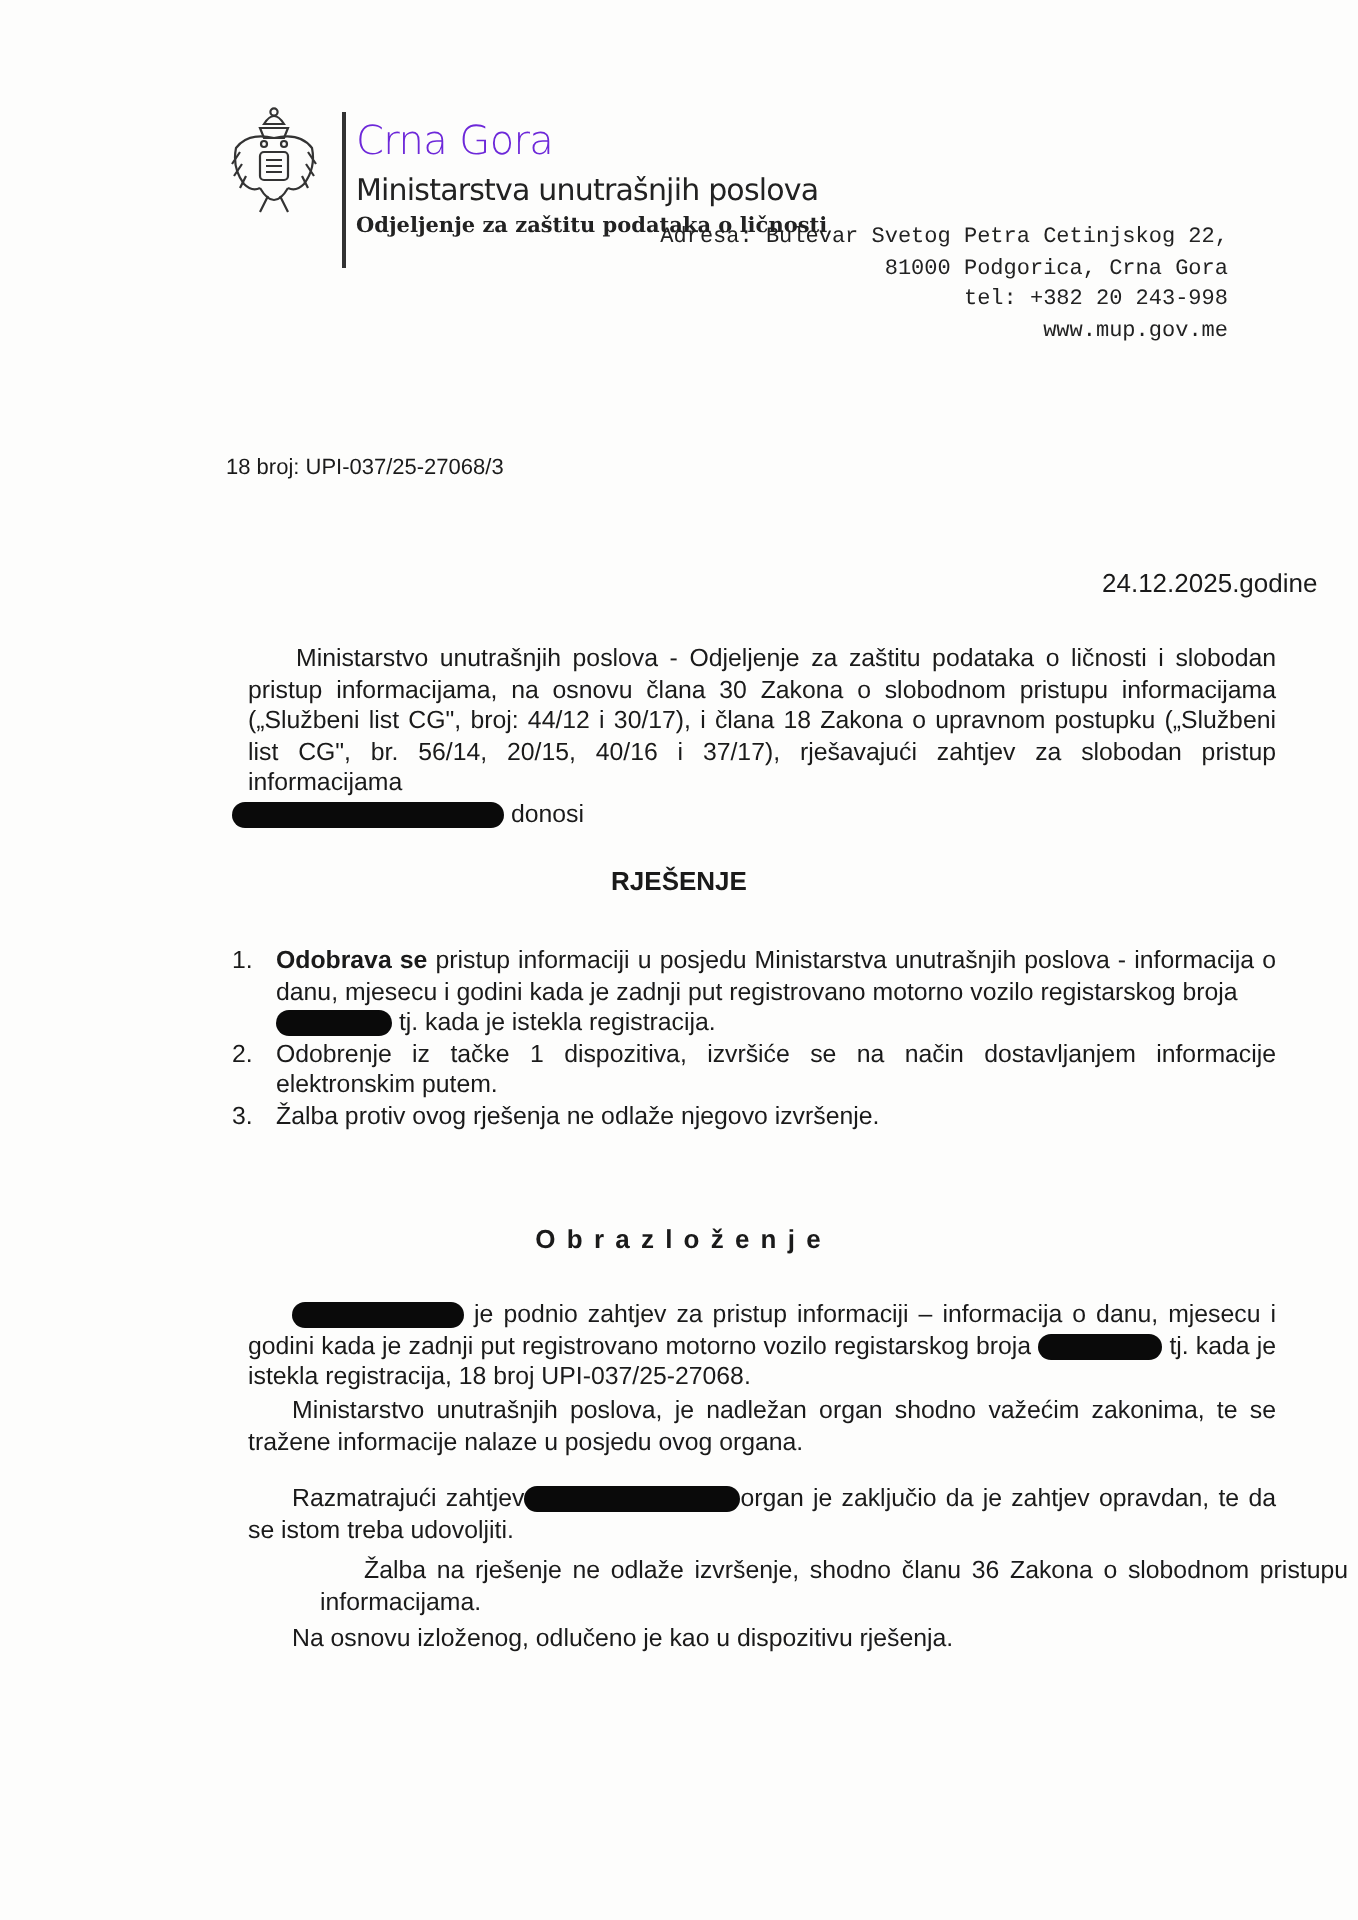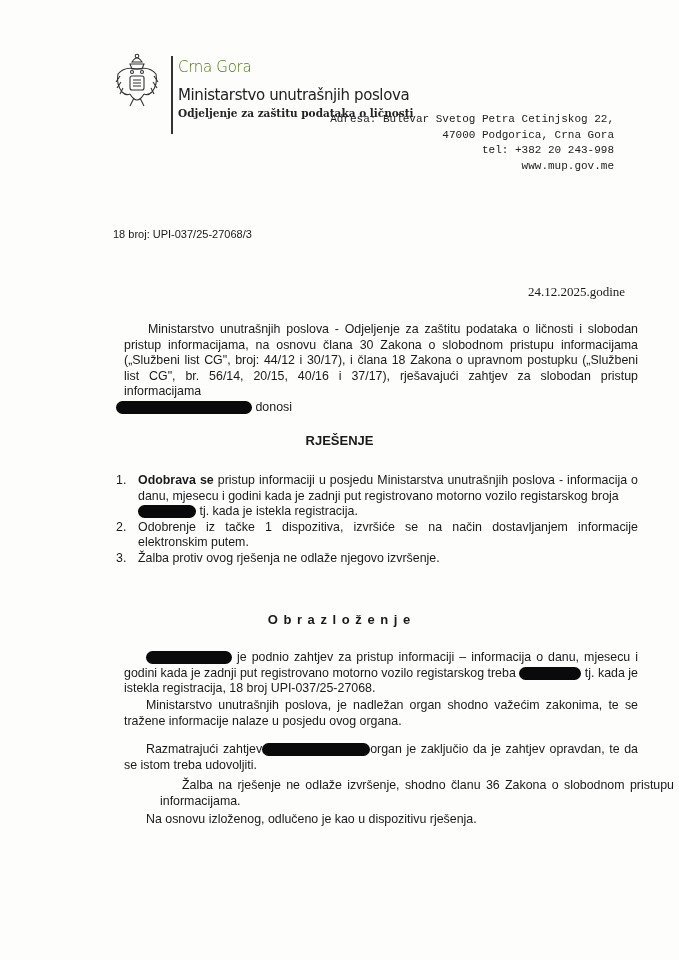--- a/index.html
+++ b/index.html
@@ -3,26 +3,26 @@
   <meta charset="utf-8">
   <style>
     html, body { margin:0; padding:0; }
     body {
       width:679px; height:960px; background:#fdfdfc; position:relative; overflow:hidden;
       font-family:"Liberation Sans", sans-serif; color:#1a1a1a;
     }
     .abs { position:absolute; }
     .coat { left:112px; top:52px; width:50px; height:58px; }
     .vbar { left:171px; top:56px; width:1.5px; height:78px; background:#333; }
-    .h-country { left:178px; top:58px; font-size:15px; font-family:"DejaVu Sans", sans-serif; font-weight:300; color:#4d7c0f; letter-spacing:-0.3px; }
+    .h-country { left:178px; top:58px; font-size:20px; font-family:"DejaVu Sans", sans-serif; font-weight:300; color:#6d28d9; letter-spacing:-0.3px; }
     .h-ministry { left:178px; top:86px; font-size:15px; font-family:"DejaVu Sans", sans-serif; color:#222; letter-spacing:-0.4px; }
     .h-dept { left:178px; top:107px; font-size:10.5px; font-family:"DejaVu Serif", serif; font-weight:bold; line-height:12.5px; color:#222; }
     .addr { right:65px; top:112px; text-align:right; font-size:11px; line-height:15.5px; font-family:Liberation Mono, monospace; color:#222; }
     .refno { left:113px; top:228px; font-size:11px; }
-    .date { left:528px; top:284px; font-size:13px;font-family:Liberation Serif, serif; }
+    .date { left:551px; top:284px; font-size:13px; }
     .para { left:124px; width:514px; font-size:12.4px; line-height:15.5px; text-align:justify; }
     .redact { display:inline-block; background:#0a0a0a; border-radius:9px; vertical-align:middle; height:13px; }
     .title { left:0; width:679px; text-align:center; font-weight:bold; font-size:13px; }
     .list { left:110px; width:528px; font-size:12.4px; line-height:15.5px; }
     .li { display:flex; margin-bottom:0px; }
     .li .num { width:22px; flex:none; padding-left:6px; }
     .li .txt { flex:1; text-align:justify; }
     .indent { text-indent:22px; }
   </style>
 </head>
@@ -42,28 +42,28 @@
       <path d="M21 28 L29 28 M21 31 L29 31 M21 34 L29 34"></path>
       <path d="M18 42 Q25 54 32 42"></path>
       <path d="M22 46 L18 54 M28 46 L32 54"></path>
       <circle cx="20" cy="20" r="1.5"></circle>
         <circle cx="30" cy="20" r="1.5"></circle>
     </g>
   </svg>
 </div>
 <div class="abs vbar"></div>
 <div class="abs h-country">Crna Gora</div>
-<div class="abs h-ministry">Ministarstvo unutrašnjih poslova</div>
+<div class="abs h-ministry">Ministarstva unutrašnjih poslova</div>
 <div class="abs h-dept">
   <div>Odjeljenje za zaštitu podataka o ličnosti</div>
 </div>
 
 <div class="abs addr">
   <div>Adresa: Bulevar Svetog Petra Cetinjskog 22,</div>
-  <div>47000 Podgorica, Crna Gora</div>
+  <div>81000 Podgorica, Crna Gora</div>
   <div>tel: +382 20 243-998</div>
   <div>www.mup.gov.me</div>
 </div>
 
 <div class="abs refno">18 broj: UPI-037/25-27068/3</div>
 <div class="abs date">24.12.2025.godine</div>
 
 <div class="abs para" style="top:322px;">
   <span style="padding-left:24px;">Ministarstvo unutrašnjih poslova - Odjeljenje za zaštitu podataka o ličnosti i slobodan pristup informacijama, na osnovu člana 30 Zakona o slobodnom pristupu informacijama („Službeni list CG", broj: 44/12 i 30/17), i člana 18 Zakona o upravnom postupku („Službeni list CG", br. 56/14, 20/15, 40/16 i 37/17), rješavajući zahtjev za slobodan pristup informacijama</span><br>
   <span class="redact" style="width:136px; margin-left:-8px;"></span>
@@ -89,21 +89,21 @@
   <div class="li">
     <span class="num">3.</span>
     <span class="txt">Žalba protiv ovog rješenja ne odlaže njegovo izvršenje.</span>
   </div>
 </div>
 
 <div class="abs title" style="top:612px; letter-spacing:1px;">O b r a z l o ž e n j e</div>
 
 <div class="abs para" style="top:650px;">
   <span class="redact" style="width:86px; margin-left:22px;"></span>
-  <span>je podnio zahtjev za pristup informaciji – informacija o danu, mjesecu i godini kada je zadnji put registrovano motorno vozilo registarskog treba</span>
+  <span>je podnio zahtjev za pristup informaciji – informacija o danu, mjesecu i godini kada je zadnji put registrovano motorno vozilo registarskog broja</span>
   <span class="redact" style="width:62px;"></span>
   <span>tj. kada je istekla registracija, 18 broj UPI-037/25-27068.</span>
 </div>
 
 <div class="abs para indent" style="top:698px;">Ministarstvo unutrašnjih poslova, je nadležan organ shodno važećim zakonima, te se tražene informacije nalaze u posjedu ovog organa.</div>
 
 <div class="abs para indent" style="top:694px;margin-top:48px;">
   <span>Razmatrajući zahtjev</span><span class="redact" style="width:108px;"></span><span>organ je zaključio da je zahtjev opravdan, te da se istom treba udovoljiti.</span>
 </div>
 

